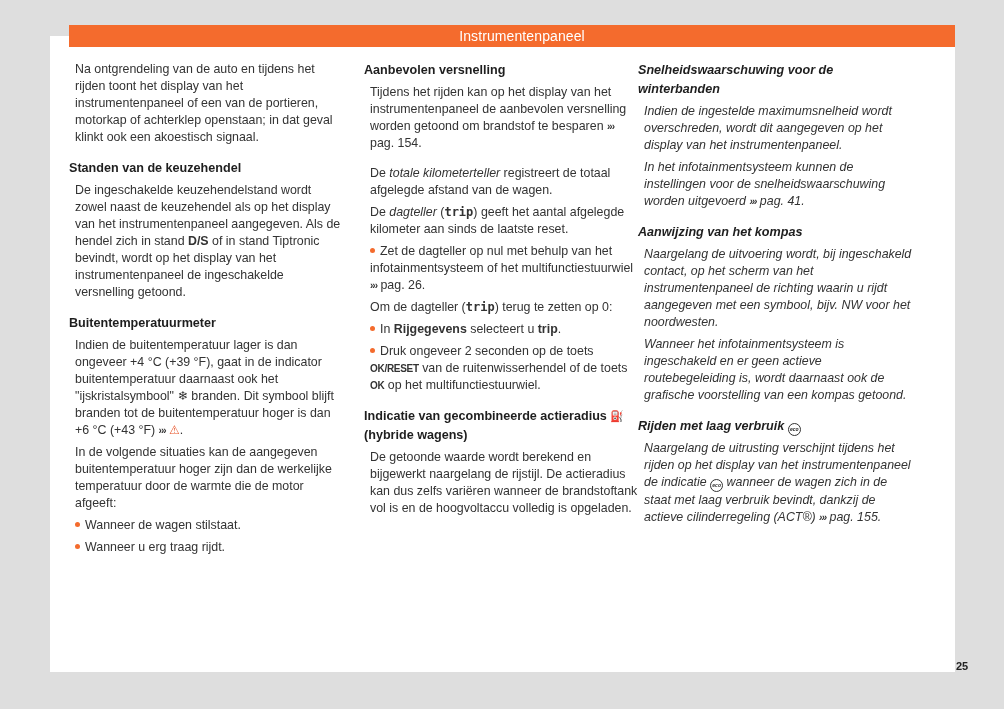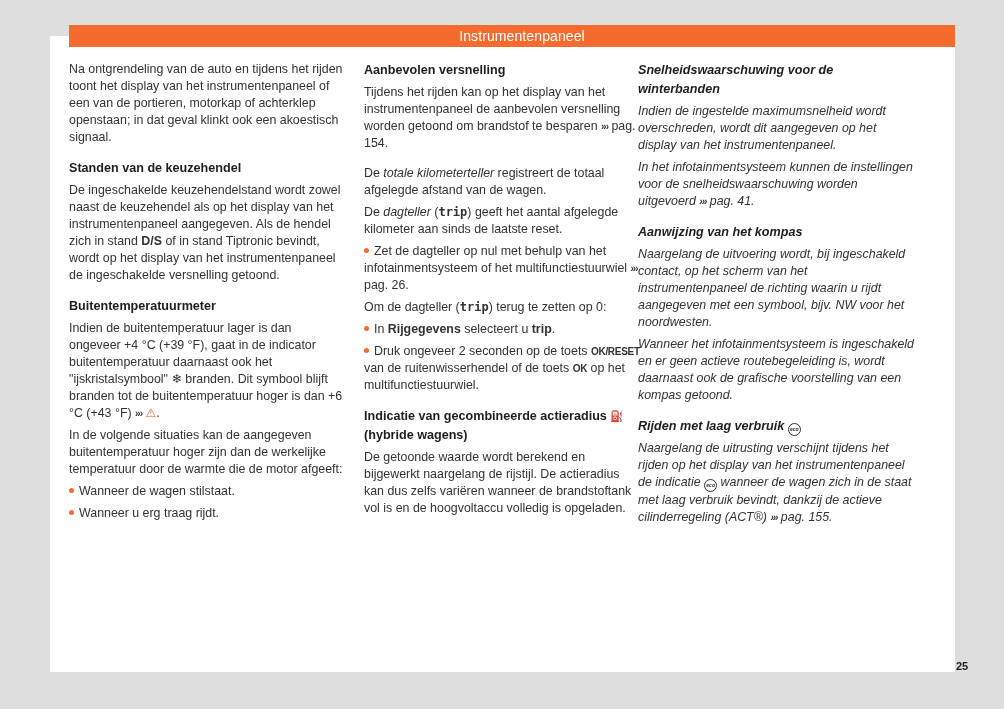--- a/index.html
+++ b/index.html
@@ -39,21 +39,21 @@
   .col1 { left: 69px; }
   .col2 { left: 364px; }
   .col3 { left: 638px; font-style: italic; }
   h2 {
     font-size: 12.6px;
     font-weight: bold;
     margin: 0 0 4px 0;
     line-height: 19px;
     color: #1e1e1e;
   }
-  p { margin: 0 0 5px 0; color: #333; }
+  p { margin: 0 0 5px 6px; color: #333; }
   .section { margin-bottom: 13px; }
   .bullet::before {
     content: "";
     display: inline-block;
     width: 5px; height: 5px;
     border-radius: 50%;
     background: #f46b2d;
     margin-right: 5px;
     vertical-align: 2px;
   }

